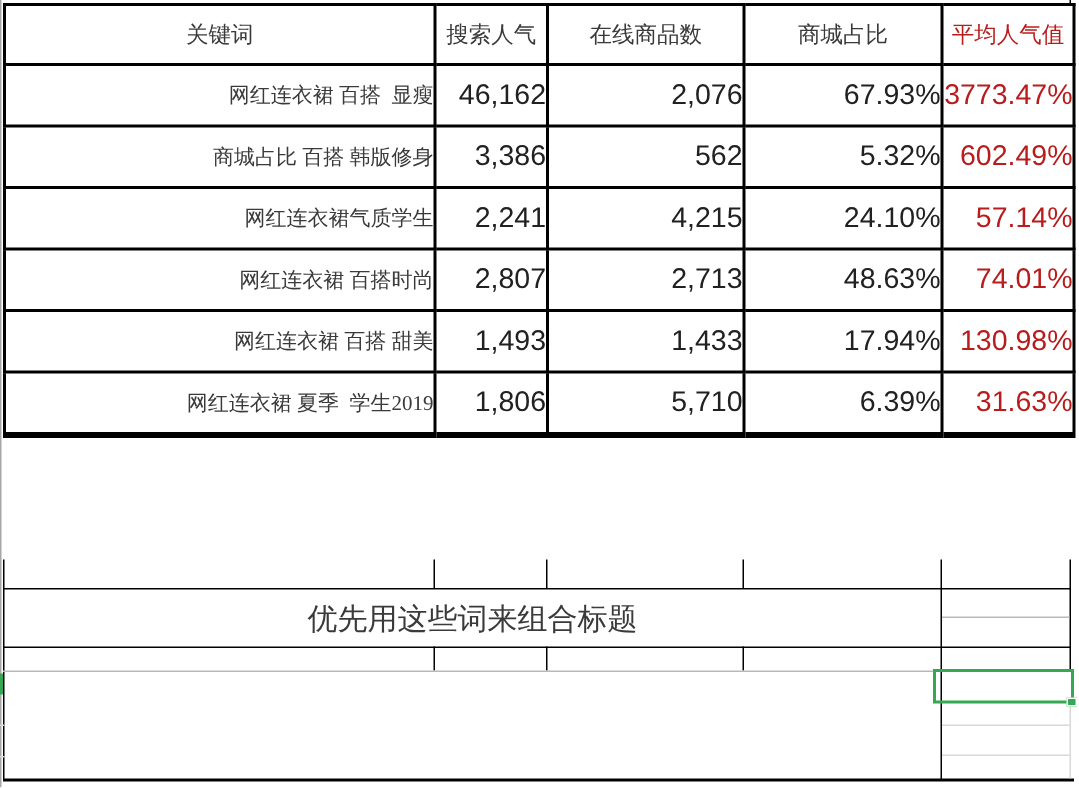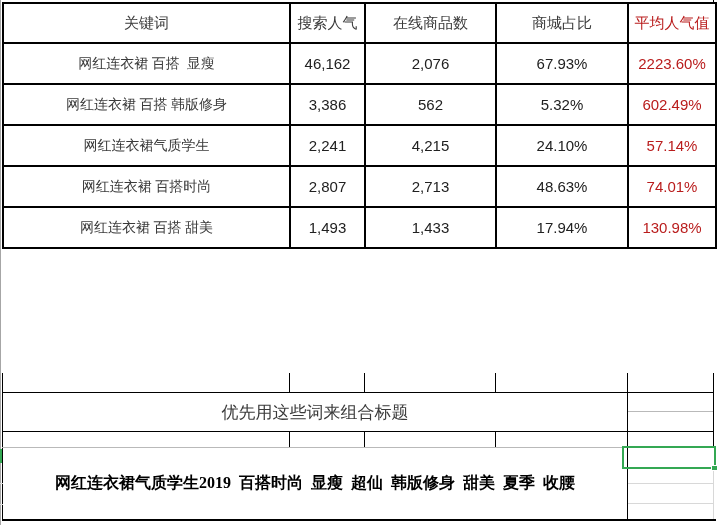--- a/index.html
+++ b/index.html
@@ -17,38 +17,38 @@
     width:713px;
     padding-left:20px;
   }
   table.main th, table.main td {
     border:2px solid #000;
     padding:0;
     text-align:center; vertical-align:middle;
     overflow:hidden;
   }
   table.main th { height:38px; font-weight:normal; }
-  table.main td { height:39px; }
+  table.main td { height:39px;text-align:right; }
   table.main tr.last td { border-bottom:4px solid #000; }
   .cjk  { font-family:"Liberation Serif","DejaVu Serif",serif; font-size:15px; color:#3a3a3a; white-space:pre; }
   .kw   { font-family:"Liberation Serif","DejaVu Serif",serif; font-size:14px; color:#3a3a3a; white-space:pre; }
-  .num  { font-size:15px; color:#212121;border-radius:18px; }
+  .num  { font-size:19px; color:#212121; }
   .blue { color:#b91c1c; }
   
   .vline, .hline { position:absolute; background:#000; }
   .vline { width:1px; }
   .hline { height:1px; }
   .gray  { background:#b9b9b9; }
   .lgray { background:#d8d8d8; }
   
   .note-cell {
     position:absolute; left:3px; top:393px; width:624px; height:38px;
     display:flex; align-items:center; justify-content:center;
     font-family:Liberation Mono, monospace;
-    font-size:17px; color:#3a3a3a; white-space:pre;
+    font-size:20px; color:#3a3a3a; white-space:pre;
   }
   .title-cell {
     position:absolute; left:3px; top:448px; width:624px; height:71px;
     display:flex; align-items:center; justify-content:center;
     font-family:"Liberation Serif","DejaVu Serif",serif;
     font-size:16px; font-weight:bold; color:#000; white-space:pre;
   }
   
   .active-cell {
     position:absolute; left:622px; top:446px; width:94px; height:23px;
@@ -83,24 +83,24 @@
       <th class="cjk">搜索人气</th>
       <th class="cjk">在线商品数</th>
       <th class="cjk">商城占比</th>
       <th class="cjk blue">平均人气值</th>
     </tr>
     <tr>
       <td class="kw">网红连衣裙 百搭  显瘦</td>
       <td class="num">46,162</td>
       <td class="num">2,076</td>
       <td class="num">67.93%</td>
-      <td class="num blue">2223.60%</td>
+      <td class="num blue">3773.47%</td>
     </tr>
     <tr>
-      <td class="kw">网红连衣裙 百搭 韩版修身</td>
+      <td class="kw">商城占比 百搭 韩版修身</td>
       <td class="num">3,386</td>
       <td class="num">562</td>
       <td class="num">5.32%</td>
       <td class="num blue">602.49%</td>
     </tr>
     <tr>
       <td class="kw">网红连衣裙气质学生</td>
       <td class="num">2,241</td>
       <td class="num">4,215</td>
       <td class="num">24.10%</td>
@@ -112,20 +112,27 @@
       <td class="num">2,713</td>
       <td class="num">48.63%</td>
       <td class="num blue">74.01%</td>
     </tr>
     <tr>
       <td class="kw">网红连衣裙 百搭 甜美</td>
       <td class="num">1,493</td>
       <td class="num">1,433</td>
       <td class="num">17.94%</td>
       <td class="num blue">130.98%</td>
+    </tr>
+    <tr class="last">
+      <td class="kw">网红连衣裙 夏季  学生2019</td>
+      <td class="num">1,806</td>
+      <td class="num">5,710</td>
+      <td class="num">6.39%</td>
+      <td class="num blue">31.63%</td>
     </tr>
   </tbody>
     </table>
 
   <div class="vline" style="left:2px;   top:373px; height:147px;"></div>
   <div class="vline" style="left:627px; top:373px; height:147px;"></div>
   <div class="vline" style="left:713px; top:373px; height:75px;"></div>
 
   <div class="vline" style="left:289px; top:373px; height:19px;"></div>
   <div class="vline" style="left:364px; top:373px; height:19px;"></div>
@@ -142,19 +149,18 @@
   <div class="hline gray" style="left:628px; top:411px; width:85px;"></div>
   <div class="hline gray" style="left:2px;   top:447px; width:620px;"></div>
   <div class="hline lgray" style="left:628px; top:483px; width:85px;"></div>
   <div class="hline lgray" style="left:628px; top:503px; width:85px;"></div>
   <div class="vline lgray" style="left:713px; top:469px; height:50px;"></div>
   <div class="hline lgray" style="left:0; top:483px; width:3px;"></div>
   <div class="hline lgray" style="left:0; top:504px; width:3px;"></div>
 
   <div class="note-cell">优先用这些词来组合标题</div>
 
-  <div class="title-cell">网红连衣裙气质学生2019  百搭时尚  显瘦  超仙  韩版修身  甜美  夏季  收腰</div>
 
   <div class="active-cell"></div>
   <div class="fill-handle"></div>
   <div class="row-header-sliver"></div>
 
 </div>
 
 </body></html>

